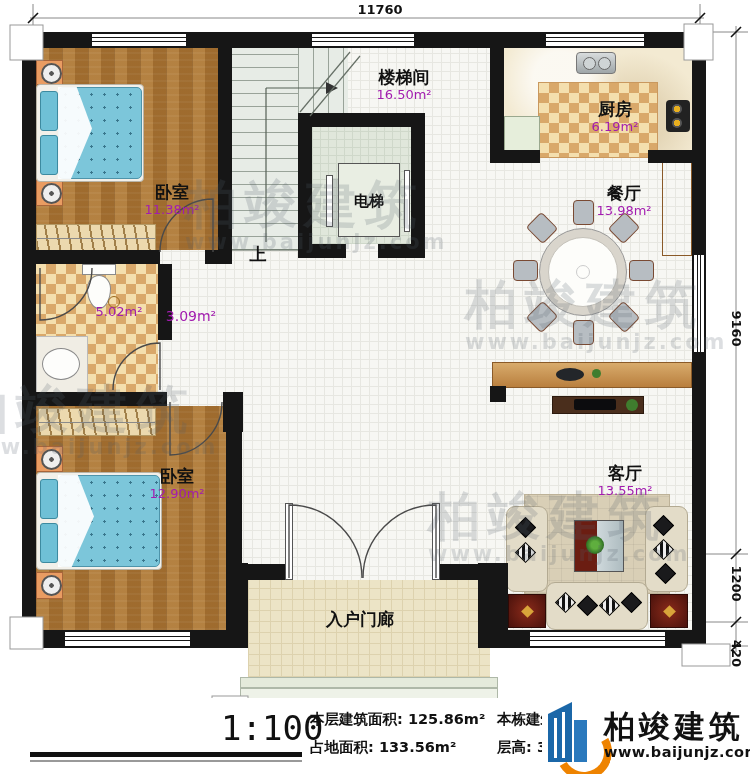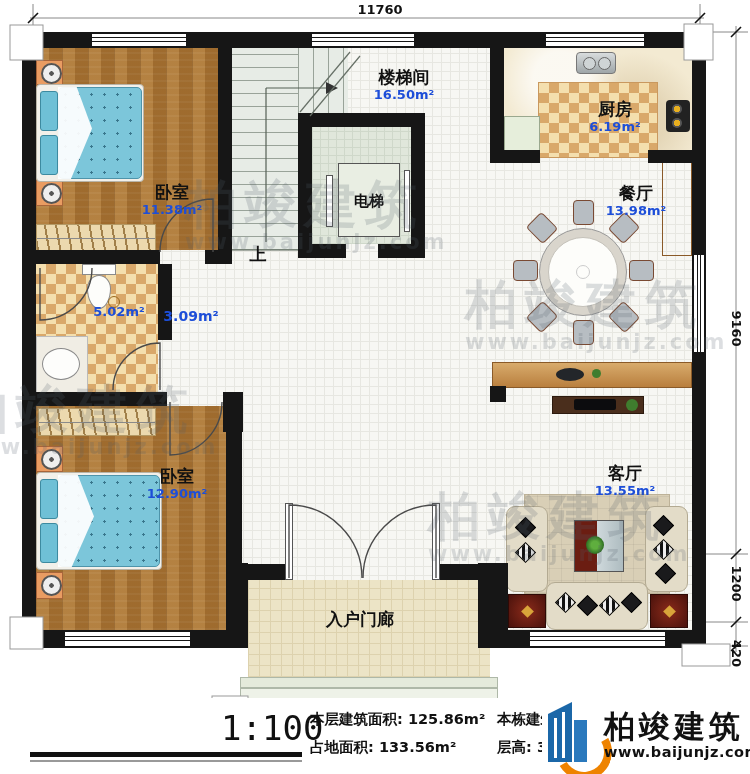--- a/index.html
+++ b/index.html
@@ -55,21 +55,21 @@
   .rug{background:#d9cfb6;border:1px solid #bdb298;box-sizing:border-box;
     background-image:repeating-linear-gradient(0deg,rgba(0,0,0,.05) 0 1px,transparent 1px 12px),
     repeating-linear-gradient(90deg,rgba(0,0,0,.05) 0 1px,transparent 1px 12px);}
   .redtab{background:radial-gradient(circle at 50% 50%,#8a2a1a,#4a120c);border:1px solid #2e0a06;box-sizing:border-box;}
   .star{position:absolute;left:50%;top:50%;width:9px;height:9px;margin:-4.5px 0 0 -4.5px;
     background:#d9a43a;transform:rotate(45deg);}
   .wc{background:#fdfdfb;border:1.5px solid #8a8a8a;box-sizing:border-box;}
   
   .lbl{position:absolute;text-align:center;line-height:1.15;pointer-events:none;}
   .lname{font-size:17px;font-weight:bold;color:#111;}
-  .larea{font-size:13px;font-weight:bold;color:#1d4ed8;}
+  .larea{font-size:13px;font-weight:normal;color:#a21caf;}
   .dim{position:absolute;font-size:13px;font-weight:bold;color:#111;text-align:center;}
   .wm{position:absolute;opacity:.20;color:#55606c;pointer-events:none;white-space:nowrap;text-align:left;}
   .wm-brand{font-size:52px;font-weight:900;letter-spacing:8px;line-height:1;}
   .wm-url{font-size:21px;font-weight:700;letter-spacing:3px;line-height:1.2;}
   
   .titlebar{position:absolute;left:0;top:698px;width:750px;height:76px;background:#fff;}
   .tb-title{position:absolute;left:14px;top:6px;font-size:39px;font-weight:bold;letter-spacing:1px;color:#111;}
   .tb-scale{position:absolute;left:221px;top:10px;font-size:34px;font-weight:400;color:#111;
     font-family:"DejaVu Sans Mono","Liberation Mono",monospace;}
   .ul1{position:absolute;left:30px;top:54px;width:272px;height:5px;background:#111;}
@@ -293,21 +293,21 @@
     <div class="larea">11.38m²</div>
   </div>
   <div class="lbl" style="left:344px;top:68px;width:120px;">
     <div class="lname">楼梯间</div>
     <div class="larea">16.50m²</div>
   </div>
   <div class="lbl" style="left:555px;top:100px;width:120px;">
     <div class="lname">厨房</div>
     <div class="larea">6.19m²</div>
   </div>
-  <div class="lbl" style="left:576px;top:184px;width:120px;">
+  <div class="lbl" style="left:564px;top:184px;width:120px;">
     <div class="lname">餐厅</div>
     <div class="larea">13.98m²</div>
   </div>
   <div class="lbl" style="left:327px;top:193px;width:84px;">
     <div class="lname" style="font-size:15px;">电梯</div>
   </div>
   <div class="lbl" style="left:59px;top:305px;width:120px;">
     <div class="larea">5.02m²</div>
   </div>
   <div class="lbl" style="left:131px;top:308px;width:120px;">

